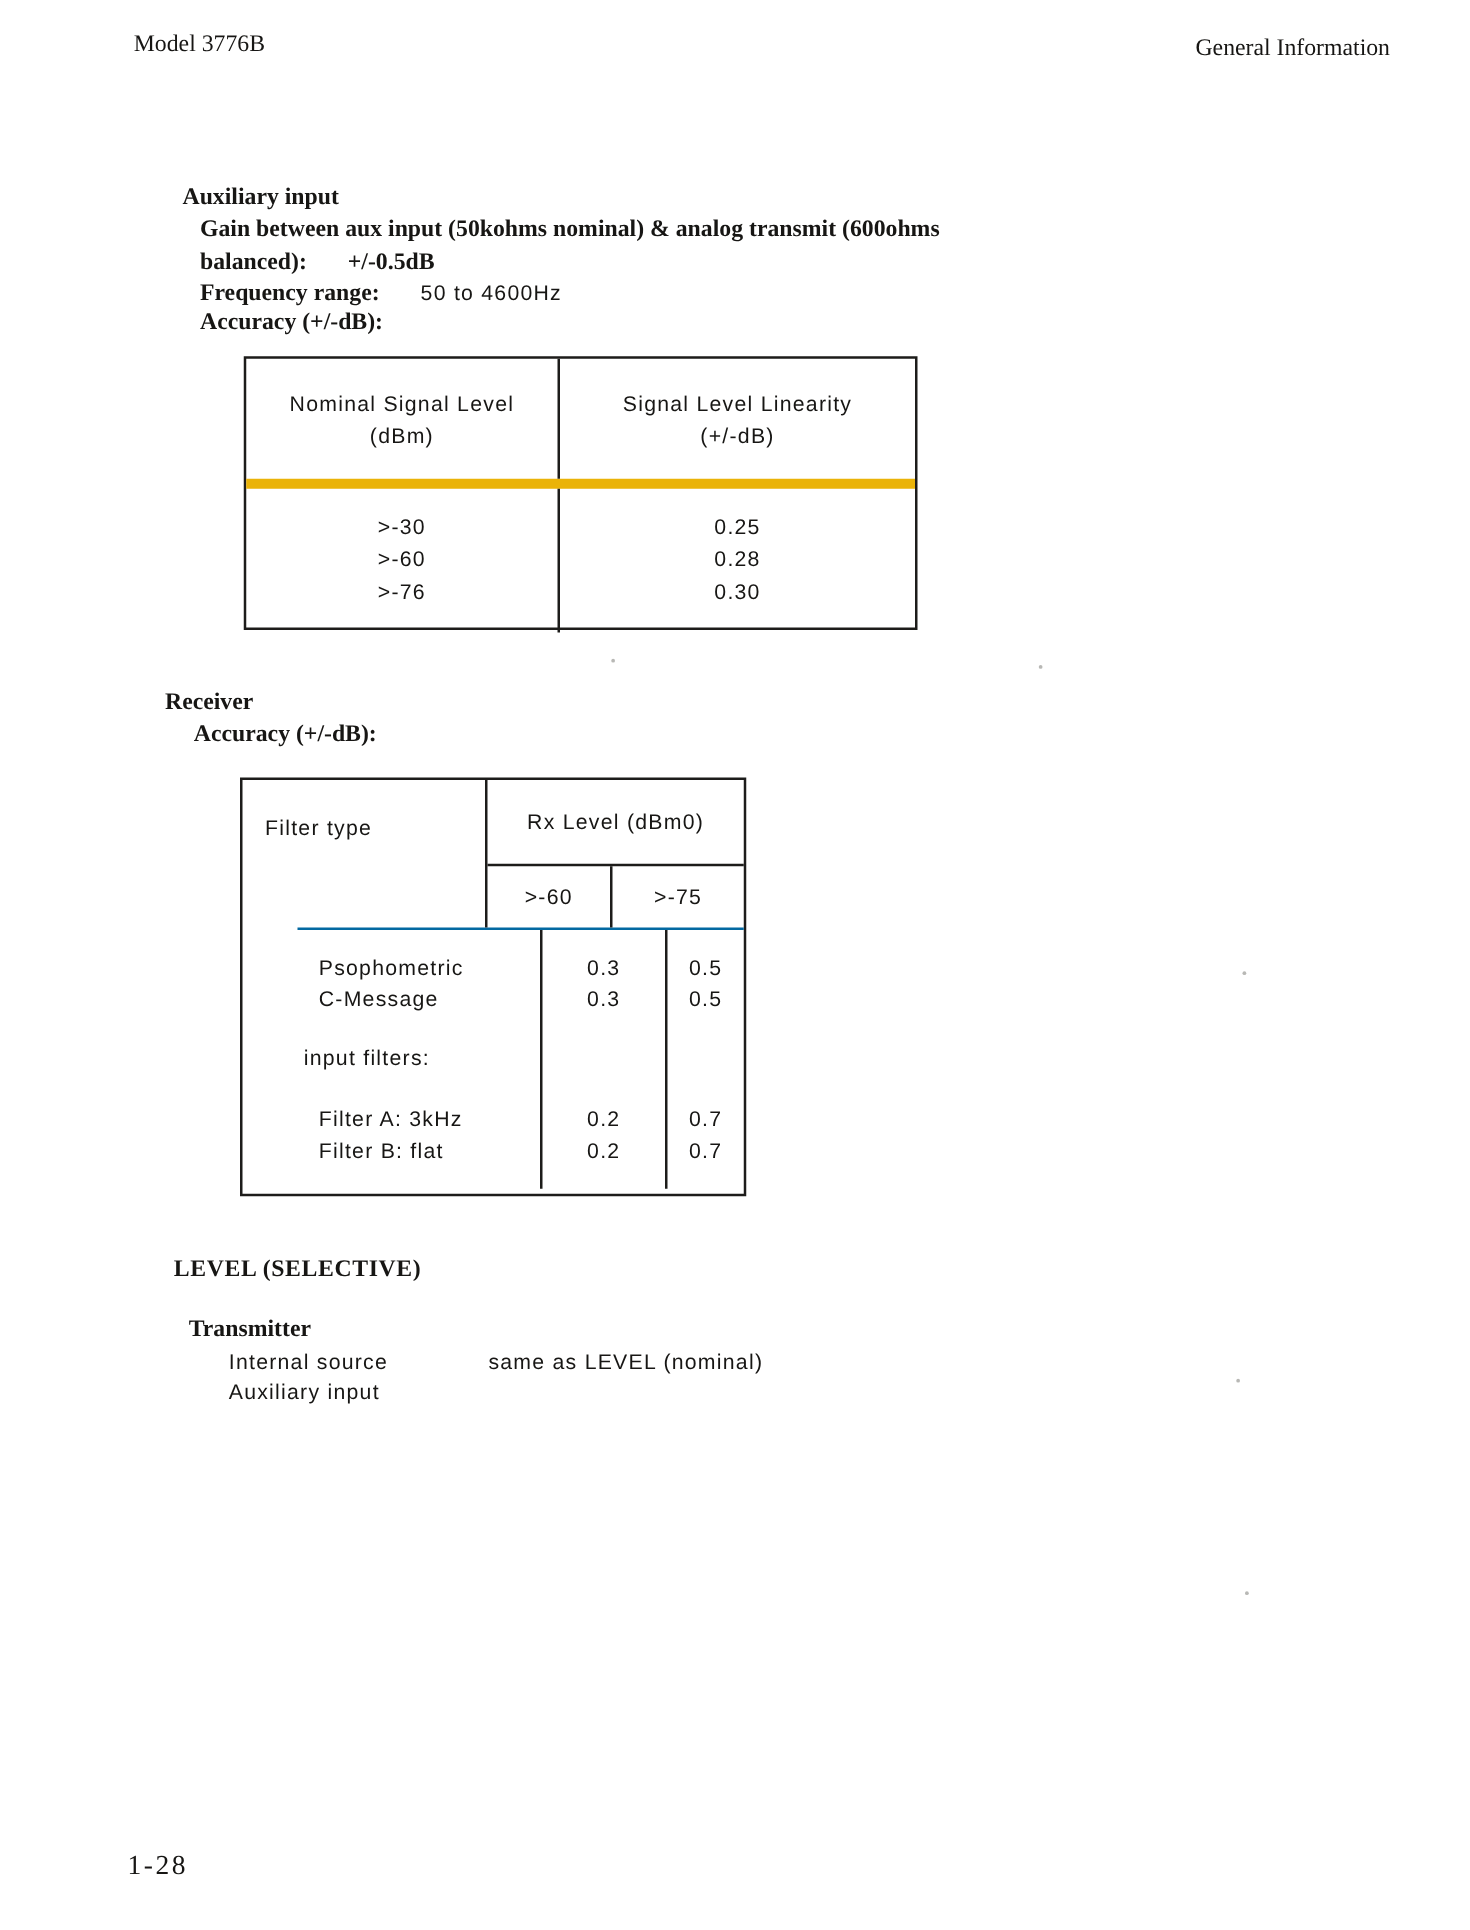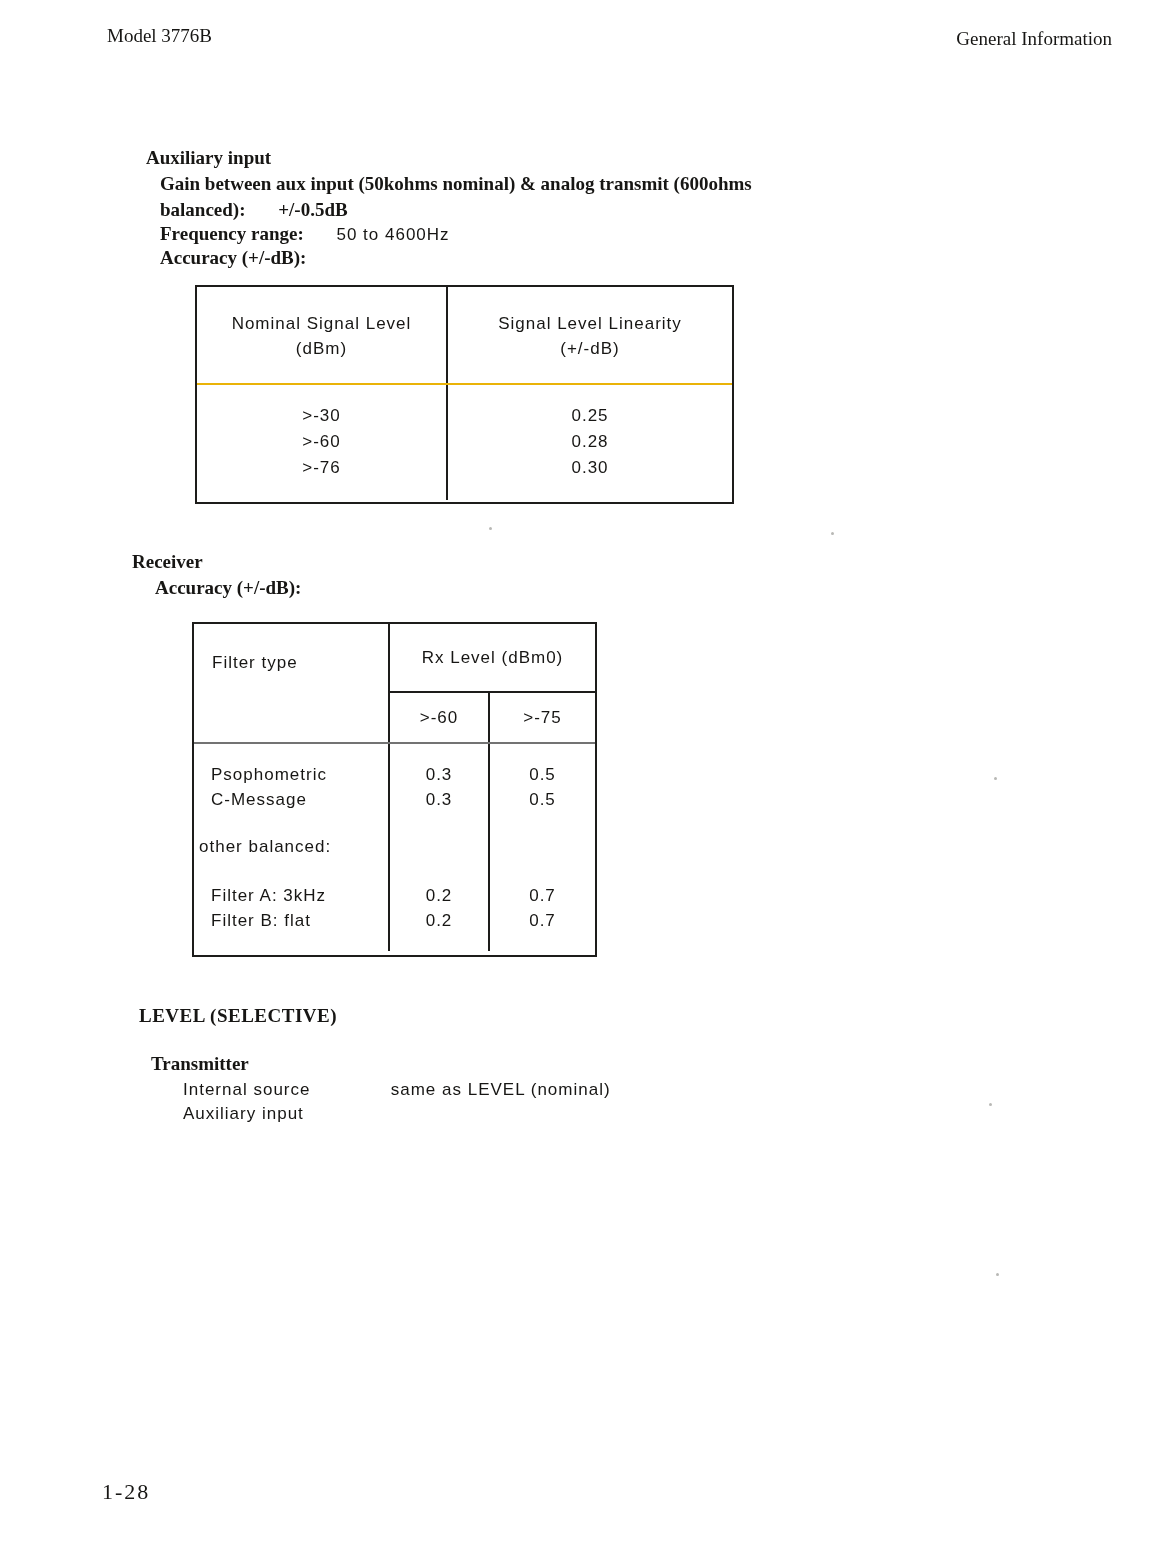--- a/index.html
+++ b/index.html
@@ -22,38 +22,38 @@
   .aux-heading{left:146px;top:146px;}
   .gain1{left:160px;top:172px;}
   .gain2{left:160px;top:198px;}
   .freq{left:160px;top:222px;}
   .acc1{left:160px;top:246px;}
   .val-gap{margin-left:28px;}
   
   .tbl{position:absolute;border:2px solid #1d1c1a;}
   
   #table1{left:195px;top:285px;width:535px;height:215px;}
-  .t1-head{display:grid;grid-template-columns:251px 1fr;height:96px;border-bottom:2px solid #eab308;}
+  .t1-head{display:grid;grid-template-columns:251px 1fr;height:96px;border-bottom:8px solid #eab308;}
   .t1-head .hc{padding-top:24px;text-align:center;}
   .t1-head .hc.first{border-right:2px solid #1d1c1a;}
   .t1-body{display:grid;grid-template-columns:251px 1fr;height:115px;}
   .t1-body .bcol{padding-top:18px;text-align:center;}
   .t1-body .bcol.first{border-right:2px solid #1d1c1a;}
   .t1-body .r{height:26px;line-height:26px;}
   
   .rcv-heading{left:132px;top:550px;}
   .rcv-acc{left:155px;top:576px;}
   
   #table2{left:192px;top:622px;width:401px;height:331px;}
   .t2-head{display:grid;grid-template-columns:196px 100px 1fr;grid-template-rows:69px 49px;}
   .t2-filter{grid-row:1/3;grid-column:1;border-right:2px solid #1d1c1a;padding:26px 0 0 18px;}
   .t2-group{grid-column:2/4;grid-row:1;border-bottom:2px solid #1d1c1a;display:flex;align-items:center;justify-content:center;}
   .t2-s60{grid-row:2;grid-column:2;border-right:2px solid #1d1c1a;display:flex;align-items:center;justify-content:center;}
   .t2-s75{grid-row:2;grid-column:3;display:flex;align-items:center;justify-content:center;}
-  .t2-body{display:grid;grid-template-columns:196px 100px 1fr;height:207px;border-top:2px solid #737373;}
+  .t2-body{display:grid;grid-template-columns:196px 100px 1fr;height:207px;border-top:2px solid #0369a1;margin-left:44px;}
   .t2-body .bcol{padding-top:18px;}
   .t2-body .bcol.bordered{border-right:2px solid #1d1c1a;}
   .t2-row{height:25px;line-height:25px;}
   .t2-row.name{padding-left:17px;}
   .t2-row.flush{padding-left:5px;}
   .t2-row.val{text-align:center;}
   .gap22{height:22px;}
   .gap24{height:24px;}
   
   .lvl-heading{left:139px;top:1004px;letter-spacing:0.5px;}
@@ -117,21 +117,21 @@
       <div class="t2-filter">Filter type</div>
       <div class="t2-group">Rx Level (dBm0)</div>
       <div class="t2-s60">&gt;-60</div>
       <div class="t2-s75">&gt;-75</div>
     </div>
     <div class="t2-body">
       <div class="bcol bordered">
         <div class="t2-row name">Psophometric</div>
         <div class="t2-row name">C-Message</div>
         <div class="gap22"></div>
-        <div class="t2-row flush">other balanced:</div>
+        <div class="t2-row flush">input filters:</div>
         <div class="gap24"></div>
         <div class="t2-row name">Filter A: 3kHz</div>
         <div class="t2-row name">Filter B: flat</div>
       </div>
       <div class="bcol bordered">
         <div class="t2-row val">0.3</div>
         <div class="t2-row val">0.3</div>
         <div class="gap22"></div>
         <div class="t2-row val"></div>
         <div class="gap24"></div>

